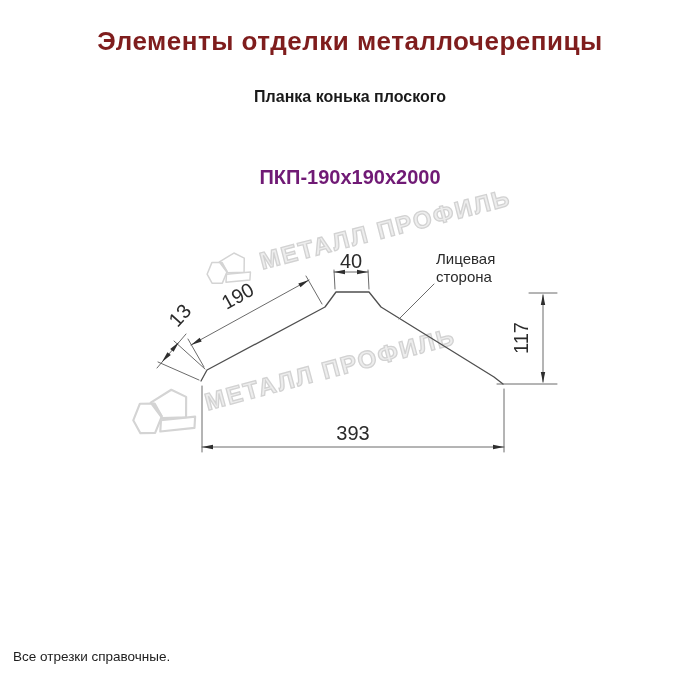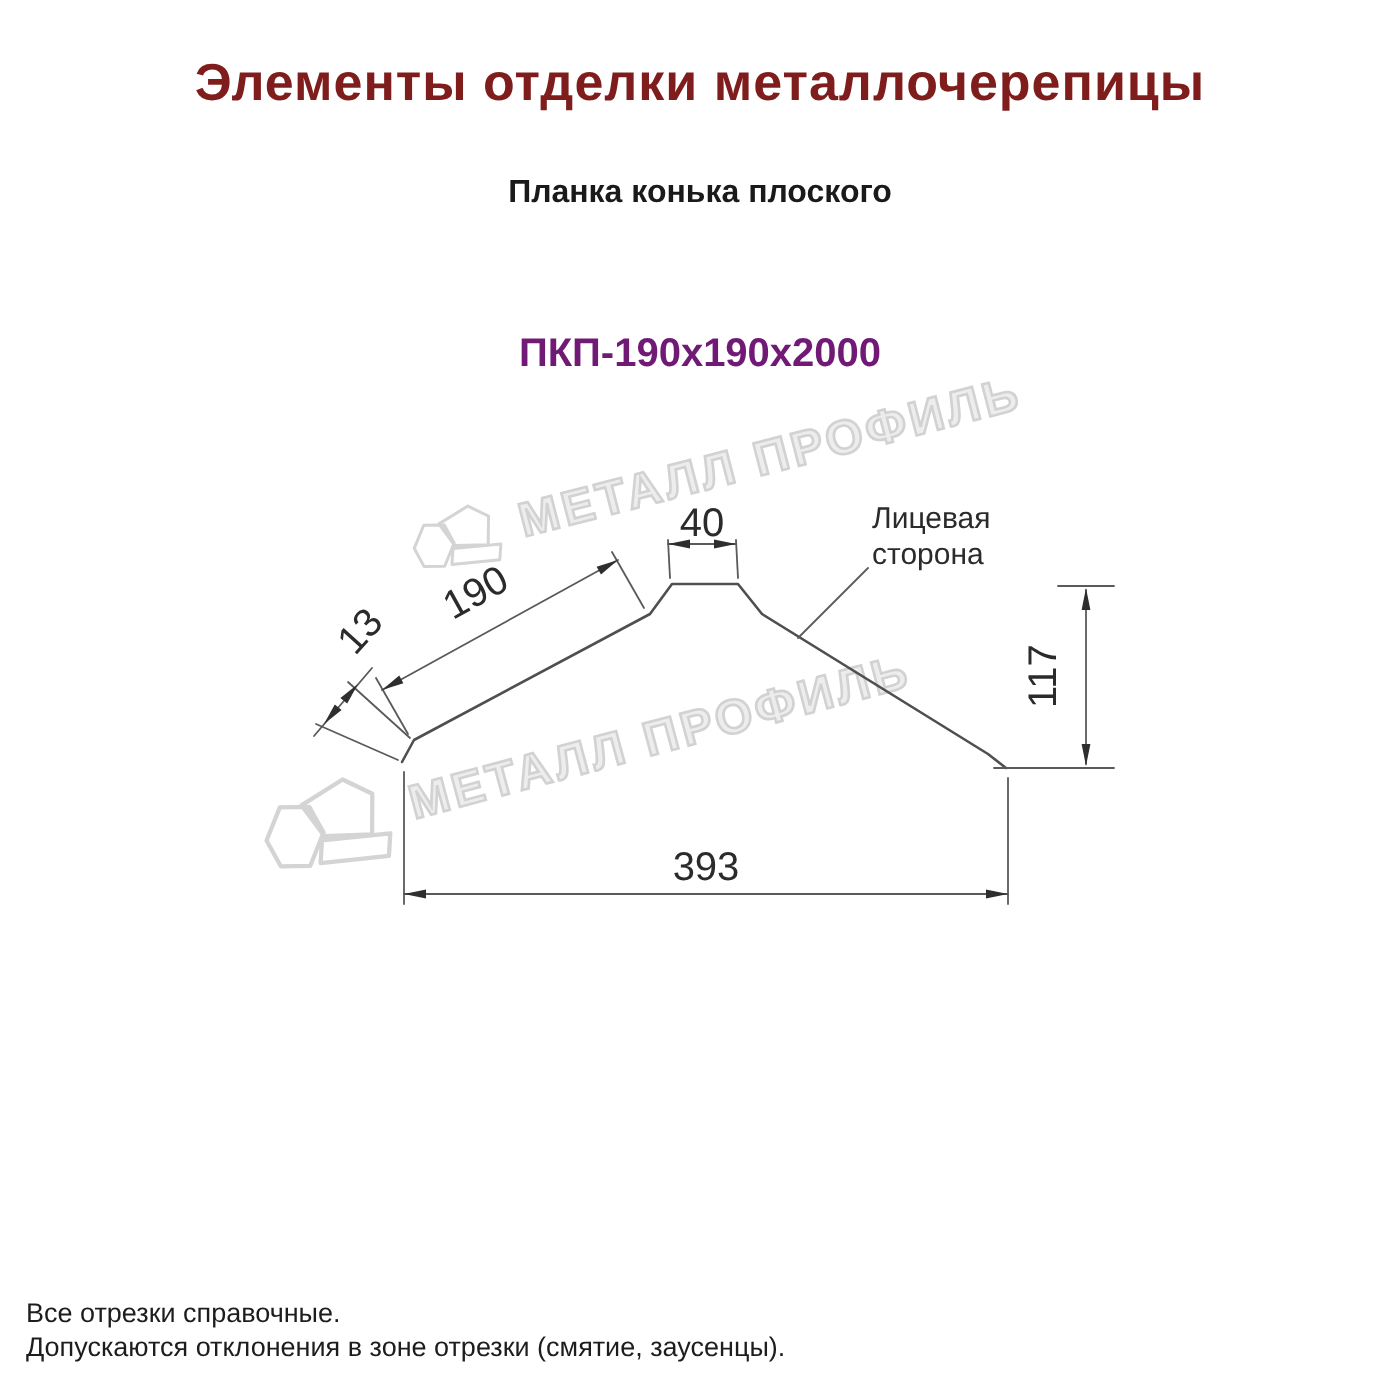--- a/index.html
+++ b/index.html
@@ -143,14 +143,13 @@
 </svg>
 
 <div class="titles layer">
   <div class="page-title">Элементы отделки металлочерепицы</div>
   <div class="page-subtitle">Планка конька плоского</div>
   <div class="page-code">ПКП-190х190х2000</div>
 </div>
 
 <div class="footer">
   <div>Все отрезки справочные.</div>
-  <div>Допускаются отклонения в зоне отрезки (смятие, заусенцы).</div>
 </div>
 
 </body></html>

